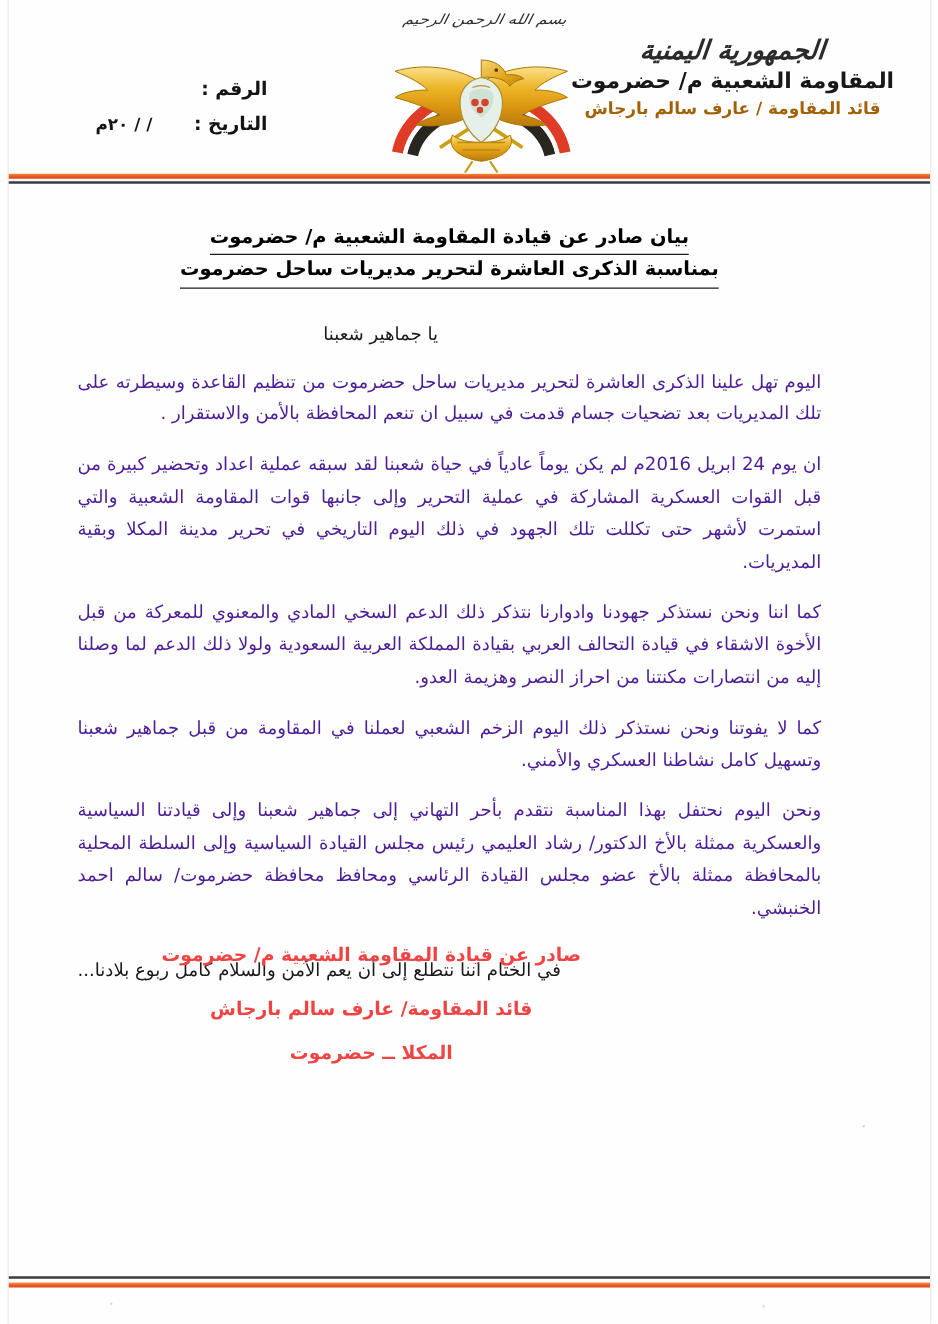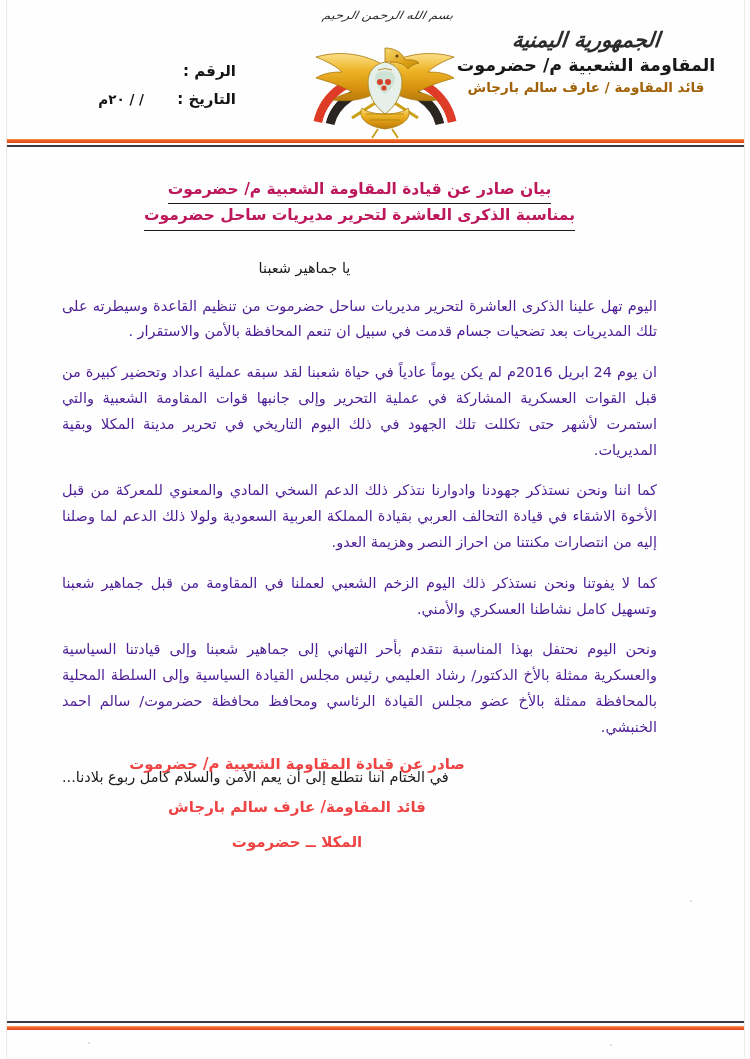--- a/index.html
+++ b/index.html
@@ -94,21 +94,21 @@
     display: flex;
     align-items: baseline;
     justify-content: flex-start;
     height: 28px;
   }
   .meta-label {
     font-size: 15px;
     white-space: nowrap;
     width: 92px;
     text-align: right;
-    margin-right: 62px;
+    margin-right: 84px;
   }
   .meta-value {
     font-size: 13.5px;
     letter-spacing: 2px;
     white-space: nowrap;
     direction: rtl;
   }
 
   
   .emblem-wrap {
@@ -180,21 +180,21 @@
   }
 
   .title-block {
     text-align: center;
     margin-bottom: 26px;
   }
   .title-line {
     display: inline-block;
     font-size: 15.5px;
     font-weight: 700;
-    color: #be185d;
+    color: #000000;
     border-bottom: 1.6px solid #1a1a1a;
     padding-bottom: 2px;
     line-height: 1.5;
     white-space: nowrap;
   }
 
   .salutation {
     text-align: center;
     font-size: 14.5px;
     line-height: 1.6;

